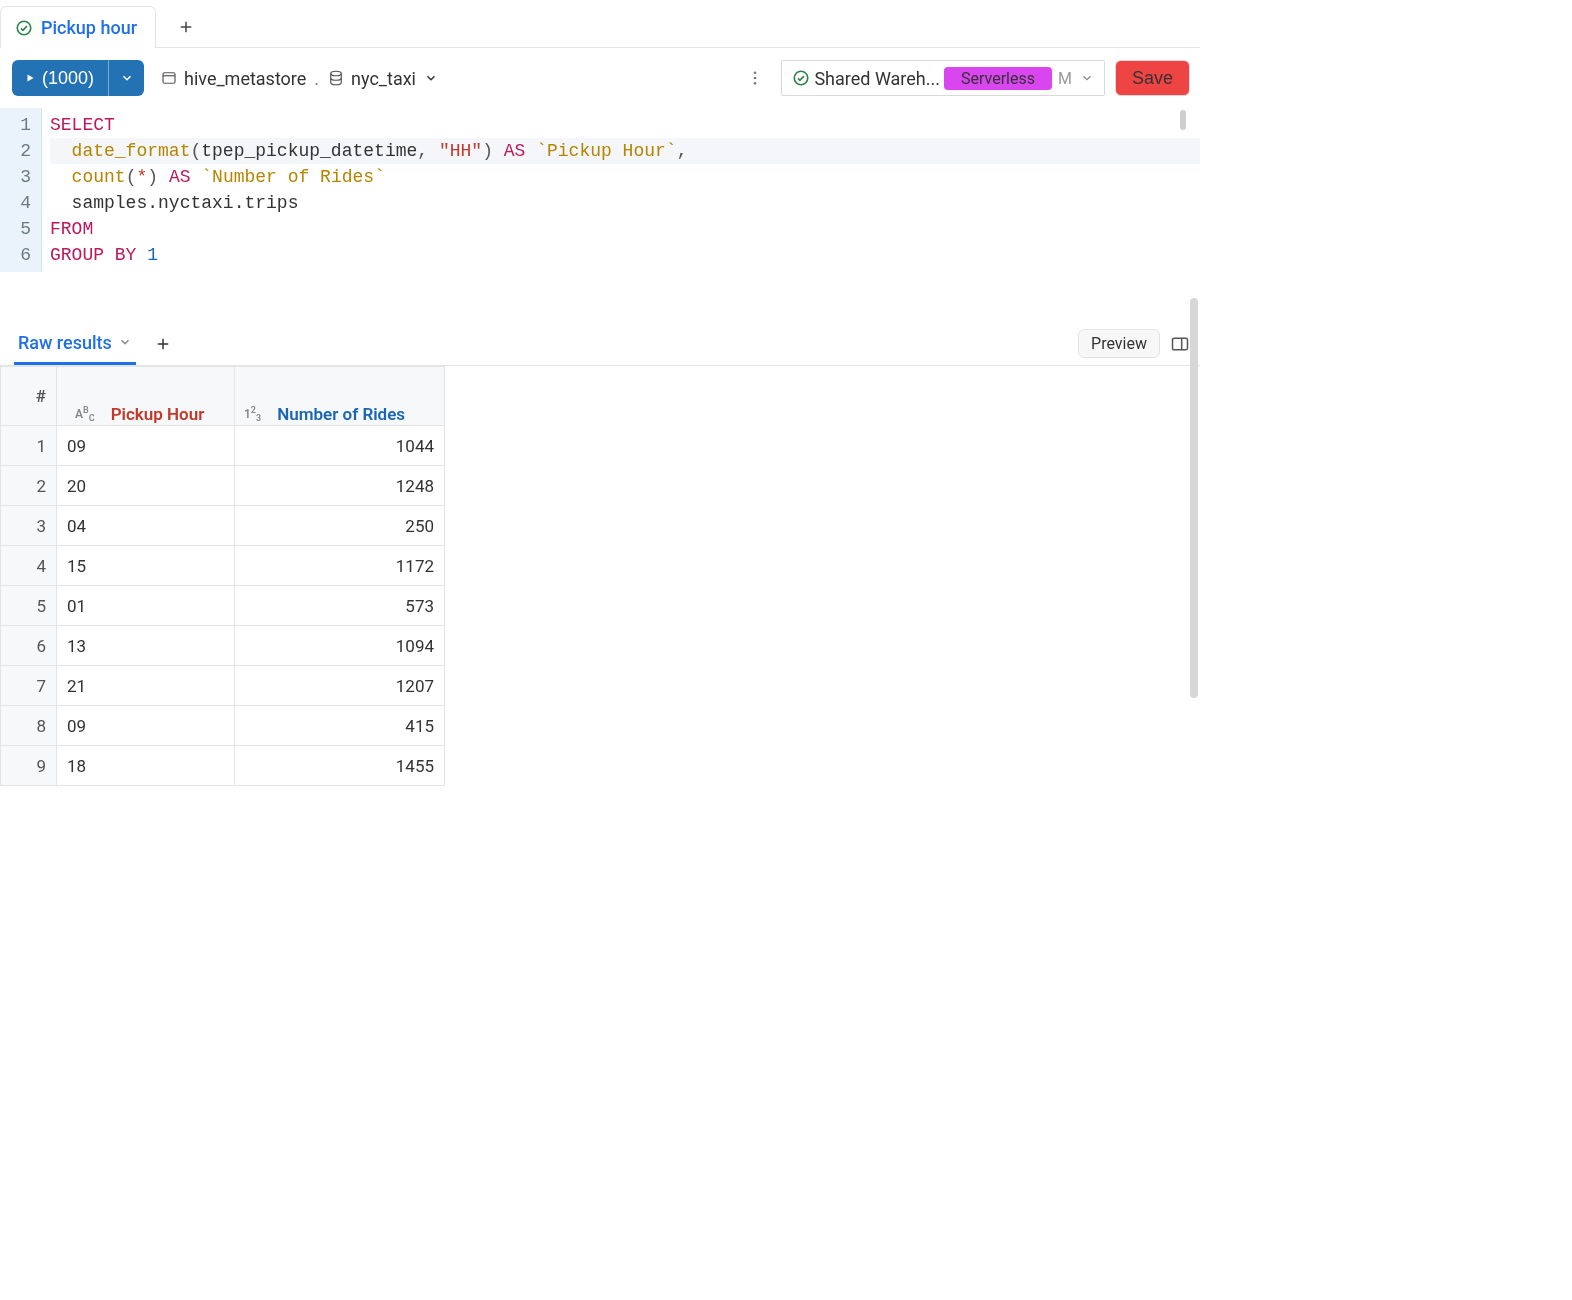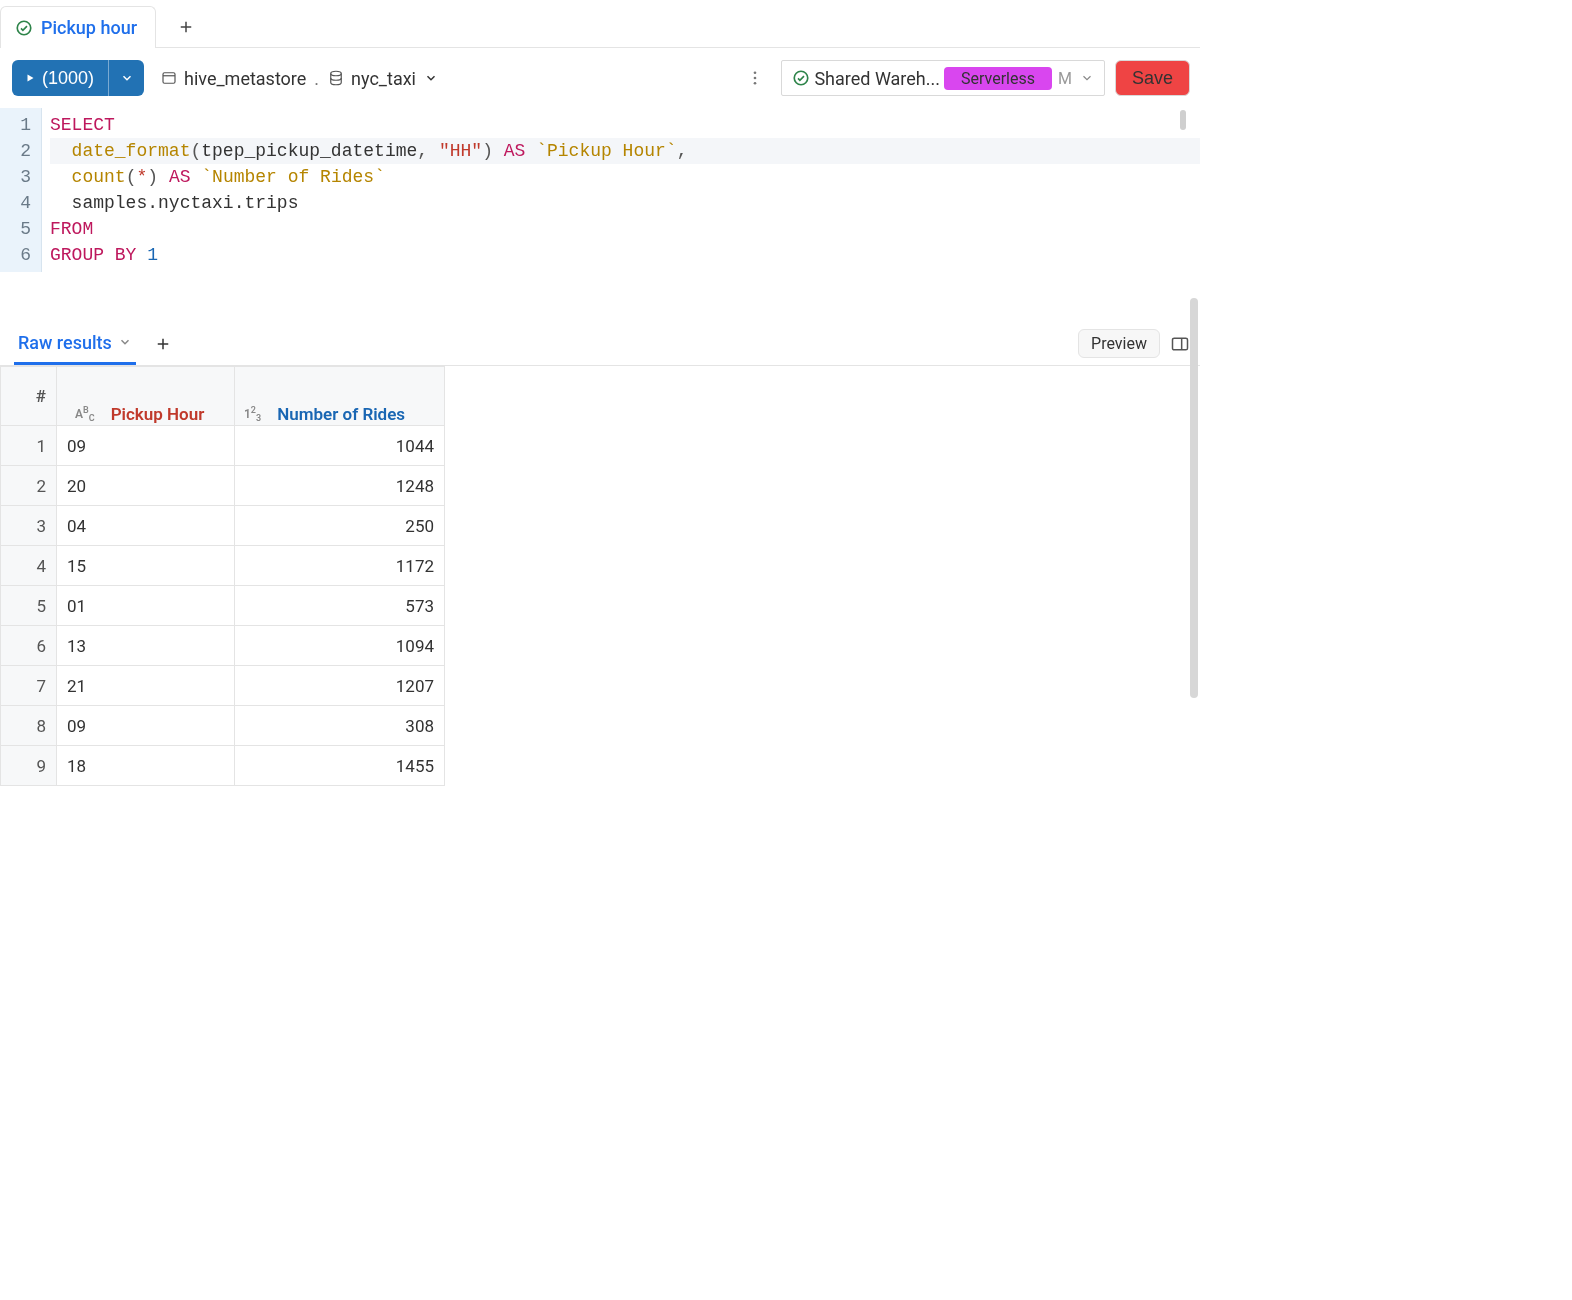--- a/index.html
+++ b/index.html
@@ -266,21 +266,21 @@
           <td class="col-num">1094</td>
         </tr>
         <tr>
           <td class="col-idx">7</td>
           <td class="col-str">21</td>
           <td class="col-num">1207</td>
         </tr>
         <tr>
           <td class="col-idx">8</td>
           <td class="col-str">09</td>
-          <td class="col-num">308</td>
+          <td class="col-num">415</td>
         </tr>
         <tr>
           <td class="col-idx">9</td>
           <td class="col-str">18</td>
           <td class="col-num">1455</td>
         </tr>
       </tbody>
   </table>
 
   <div class="vscroll"></div>

